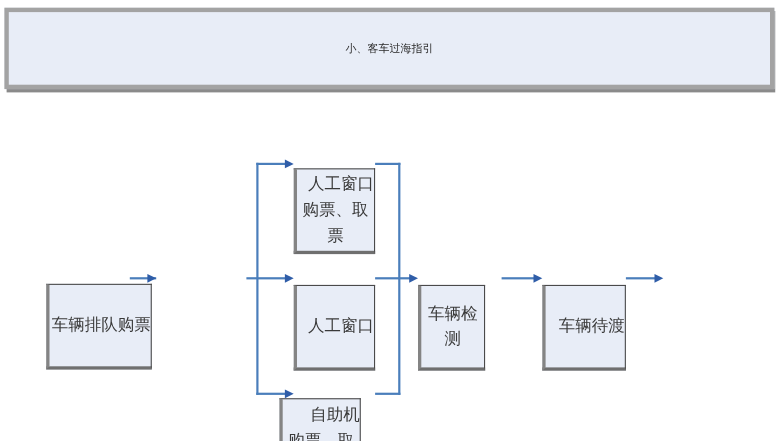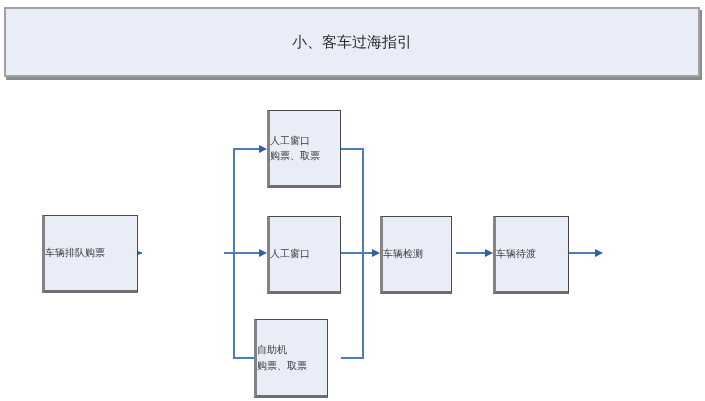--- a/index.html
+++ b/index.html
@@ -7,43 +7,43 @@
     position:relative;
     width:705px;height:401px;
     background:#ffffff;
     font-family:"Liberation Sans","DejaVu Sans",sans-serif;
     overflow:hidden;
   }
   
   .title-box{
     position:absolute;left:4px;top:7px;width:692px;height:66px;
     background:#e8edf7;
-    border:2px solid #a3a3a3;
+    border:4px solid #a3a3a3;
     box-shadow:2px 3px 0 #8a8a8a;
     display:flex;align-items:center;justify-content:center;
-    font-size:15px;color:#2b2b2b;
+    font-size:10px;color:#2b2b2b;
   }
   
   .node{
     position:absolute;
     box-sizing:border-box;
     background:#e8edf7;
     border:1px solid #4a4a4a;
     border-left:3px solid #848484;
     border-bottom:3px solid #6f6f6f;
-    display:flex;flex-direction:column;align-items:flex-start;justify-content:center;
-    font-size:10px;color:#3a3a3a;
-    text-align:center;line-height:1.55;
+    display:flex;flex-direction:column;align-items:flex-end;justify-content:center;
+    font-size:15px;color:#3a3a3a;
+    text-align:center;line-height:1.55;margin-top:43px;
   }
   .n-queue  {left:42px; top:215px;width:96px;height:78px;}
   .n-choose {left:148px;top:215px;width:76px;height:78px;}
   .n-window {left:267px;top:110px;width:74px;height:78px;}
   .n-wechat {left:267px;top:216px;width:74px;height:78px;}
   .n-self   {left:254px;top:319px;width:74px;height:79px;}
-  .n-inspect{left:380px;top:216px;width:72px;height:78px;}
+  .n-inspect{left:380px;top:216px;width:61px;height:78px;}
   .n-wait   {left:493px;top:216px;width:76px;height:78px;}
   .n-board  {left:603px;top:216px;width:76px;height:78px;}
   
   .hline{position:absolute;height:2px;background:#4a7ebb;}
   .vline{position:absolute;width:2px;background:#4a7ebb;}
   .arrow{
     position:absolute;width:0;height:0;
     border-top:4px solid transparent;
     border-bottom:4px solid transparent;
     border-left:8px solid #2f5da8;

